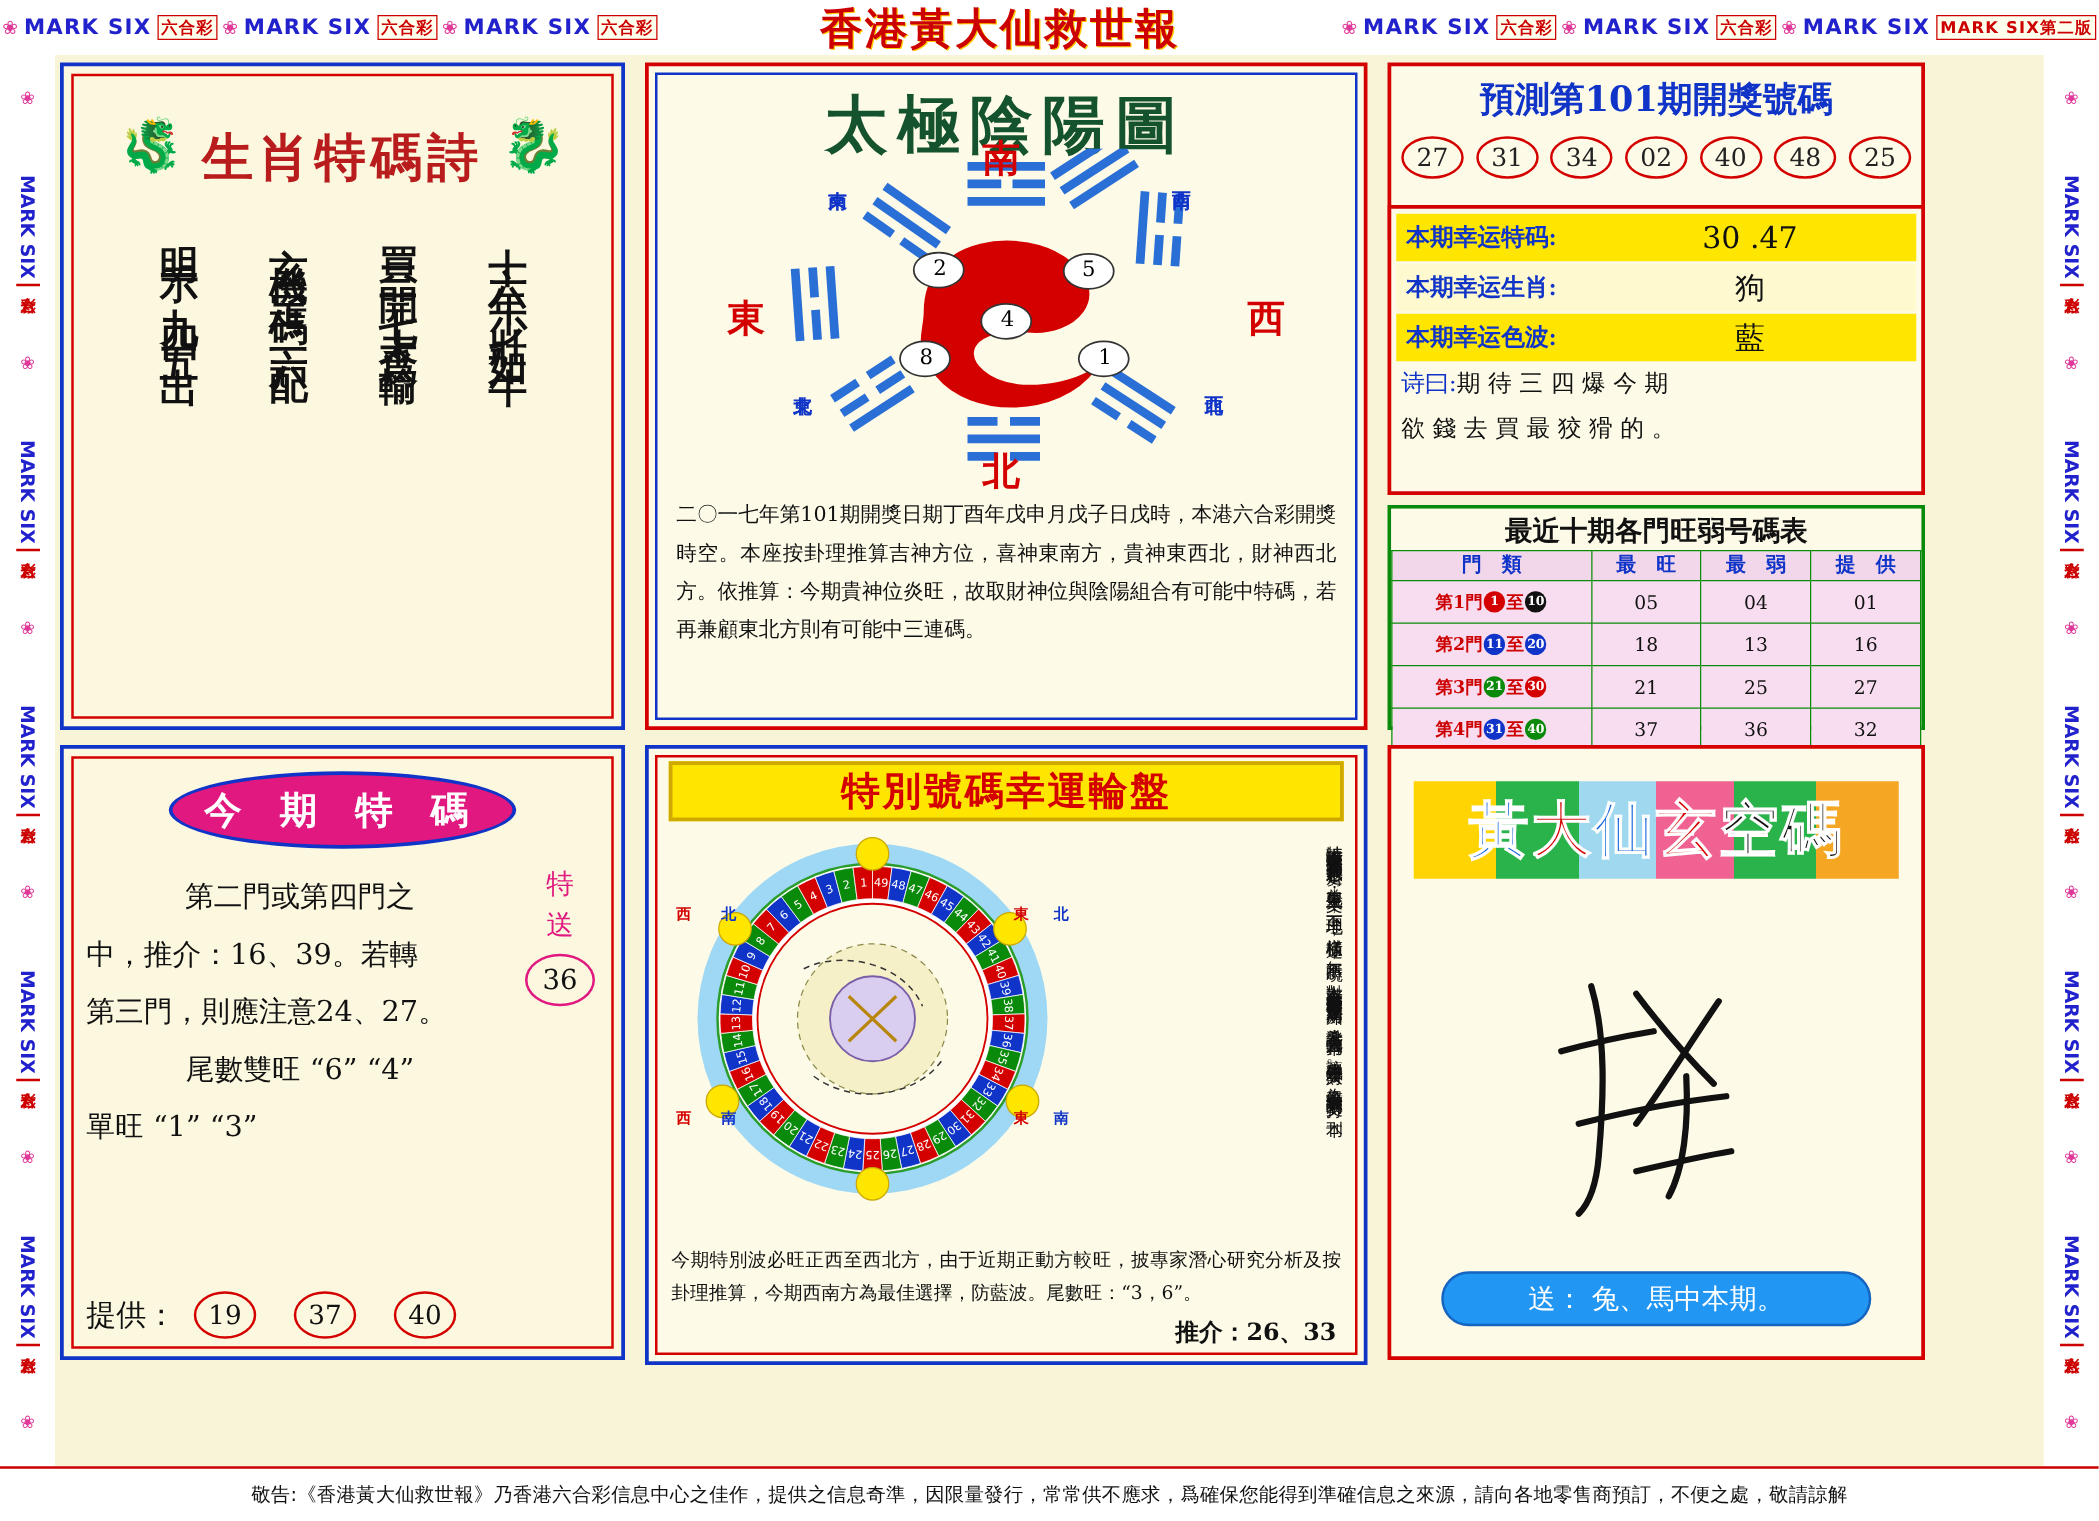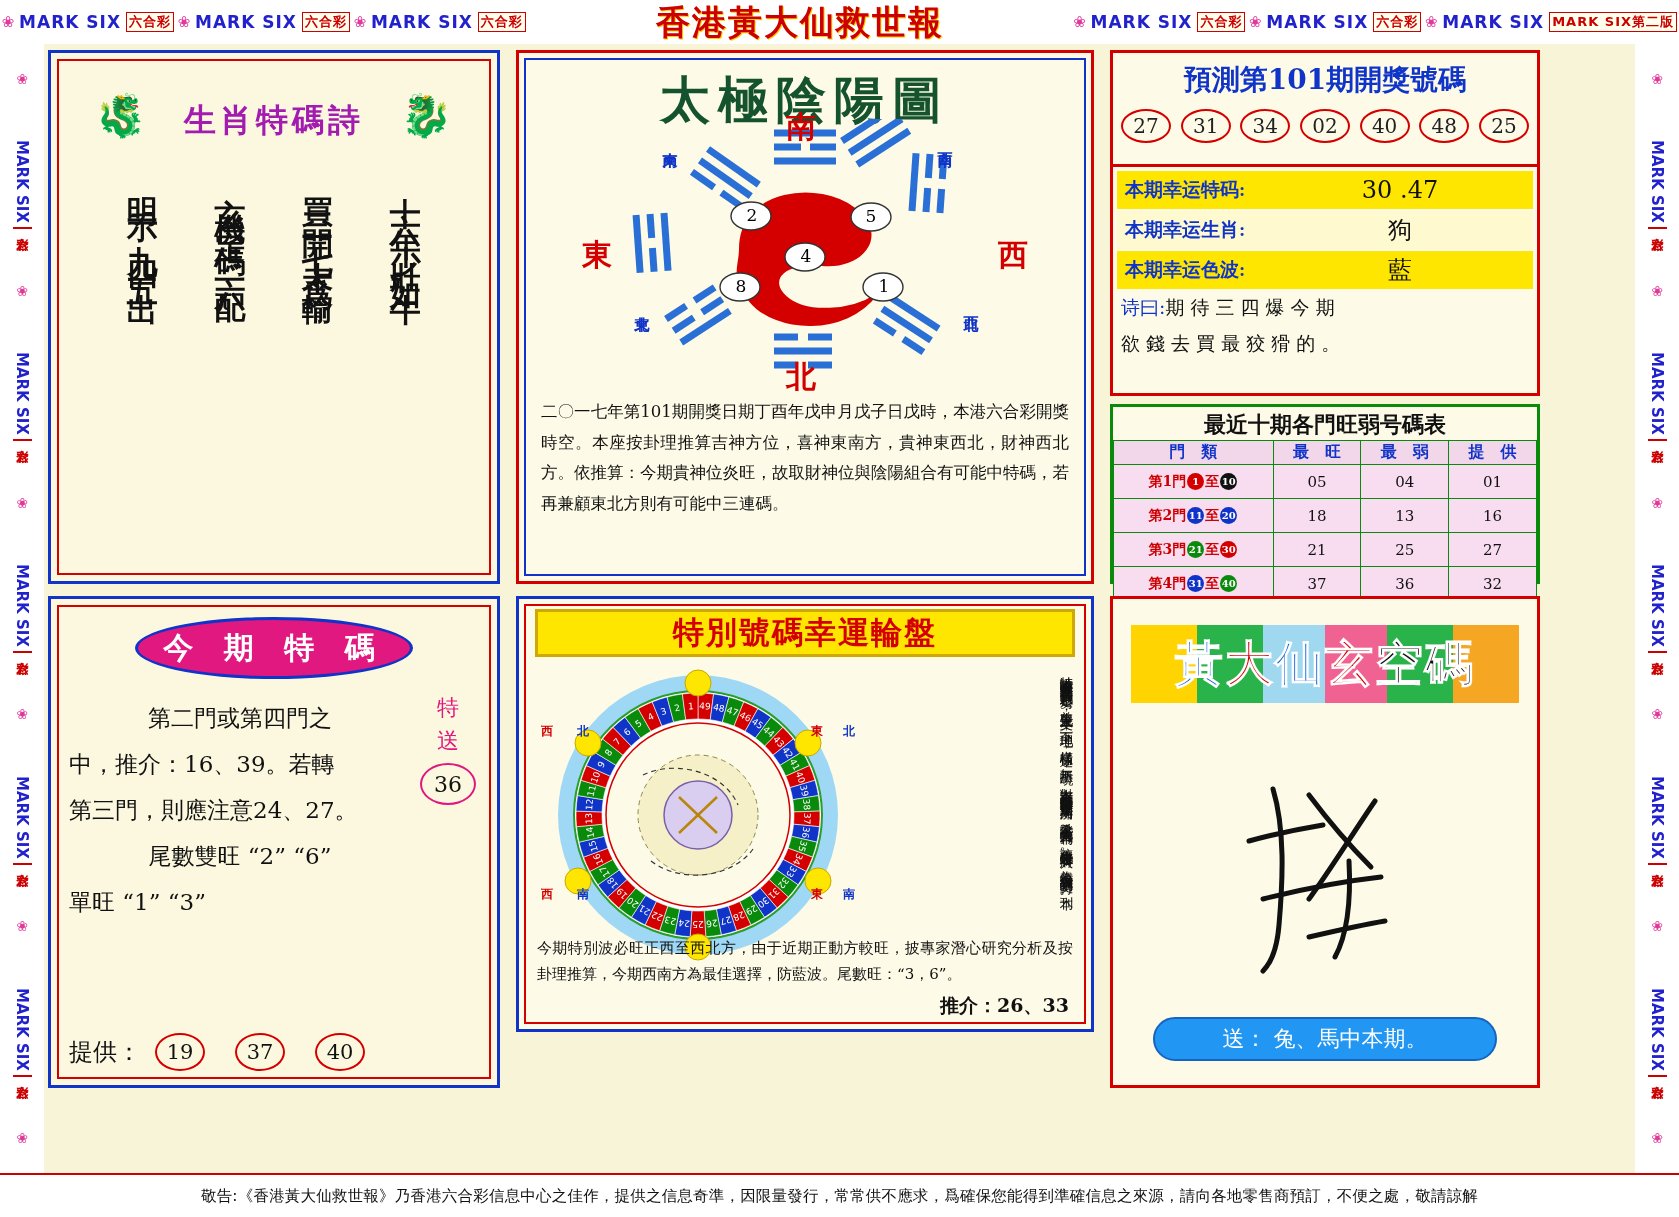--- a/index.html
+++ b/index.html
@@ -63,21 +63,21 @@
     text-shadow:1px 1px 0 #ffcc00;
   }
   
   .panel { position:absolute; background:#fdfbe7; }
   
   #p1 { left:48px; top:50px; width:452px; height:534px; border:3px solid #1034c8; background:#fcf8df;}
   #p1 .inner { position:absolute; inset:6px; border:2px solid #d40000; }
   .p1-title {
     position:absolute; left:0; right:0; top:46px; text-align:center;
     font-family:"DejaVu Serif","Liberation Serif",serif;
-    font-size:32px; font-weight:bold; color:#a21caf;
+    font-size:41px; font-weight:bold; color:#b91c1c;
     letter-spacing:4px;
   }
   .dragon { position:absolute; top:38px; font-size:42px; color:#2a9d2a; }
   .dragon.l { left:44px; transform:scaleX(-1); }
   .dragon.r { right:44px; }
   .poem {
     position:absolute; left:20px; right:20px; top:120px; bottom:16px;
     display:flex; flex-direction:row-reverse; justify-content:space-evenly;
     font-family:"DejaVu Serif","Liberation Serif",serif;
     font-size:31px; color:#111; font-weight:bold;
@@ -183,21 +183,21 @@
     position:absolute; left:18px; right:18px; bottom:14px;
     display:flex; align-items:center;
     font-family:"DejaVu Serif","Liberation Serif",serif; font-size:24px; color:#111;
   }
   .p6-foot .balls { display:flex; gap:30px; margin-left:14px; }
   .rball {
     width:50px; height:38px; border-radius:50%; border:2px solid #d40000;
     display:flex; align-items:center; justify-content:center; font-size:21px; color:#111;
   }
   
-  #p7 { left:516px; top:596px; width:578px; height:436px; border:3px solid #1034c8; background:#fdfbe7;}
+  #p7 { left:516px; top:596px; width:578px; height:496px; border:3px solid #1034c8; background:#fdfbe7;}
   #p7 .inner { position:absolute; inset:5px; border:2px solid #d40000; }
   .p7-banner {
     position:absolute; left:16px; right:16px; top:10px; height:48px;
     background:#ffe600; border:3px solid #cfa900;
     display:flex; align-items:center; justify-content:center;
     font-family:"DejaVu Serif","Liberation Serif",serif; font-size:31px; font-weight:bold;
     color:#d40000; letter-spacing:2px;
   }
   .wheel-wrap { position:absolute; left:14px; top:66px; width:330px; height:300px; }
   .vtext {
@@ -525,21 +525,21 @@
     </table>
   </div>
 
   <div class="panel" id="p6">
     <div class="inner"></div>
     <div class="oval">今 期 特 碼</div>
     <div class="p6-body">
       <div style="text-align:center">第二門或第四門之</div>
       <div>中，推介：16、39。若轉</div>
       <div>第三門，則應注意24、27。</div>
-      <div style="text-align:center">尾數雙旺 “2” “6”</div>
+      <div style="text-align:center">尾數雙旺 “6” “4”</div>
       <div>單旺 “1” “3”</div>
     </div>
     <div class="p6-side">
       <div>特</div>
       <div>送</div>
       <div class="circle36">36</div>
     </div>
     <div class="p6-foot">
       <span>提供：</span>
       <span class="balls">

